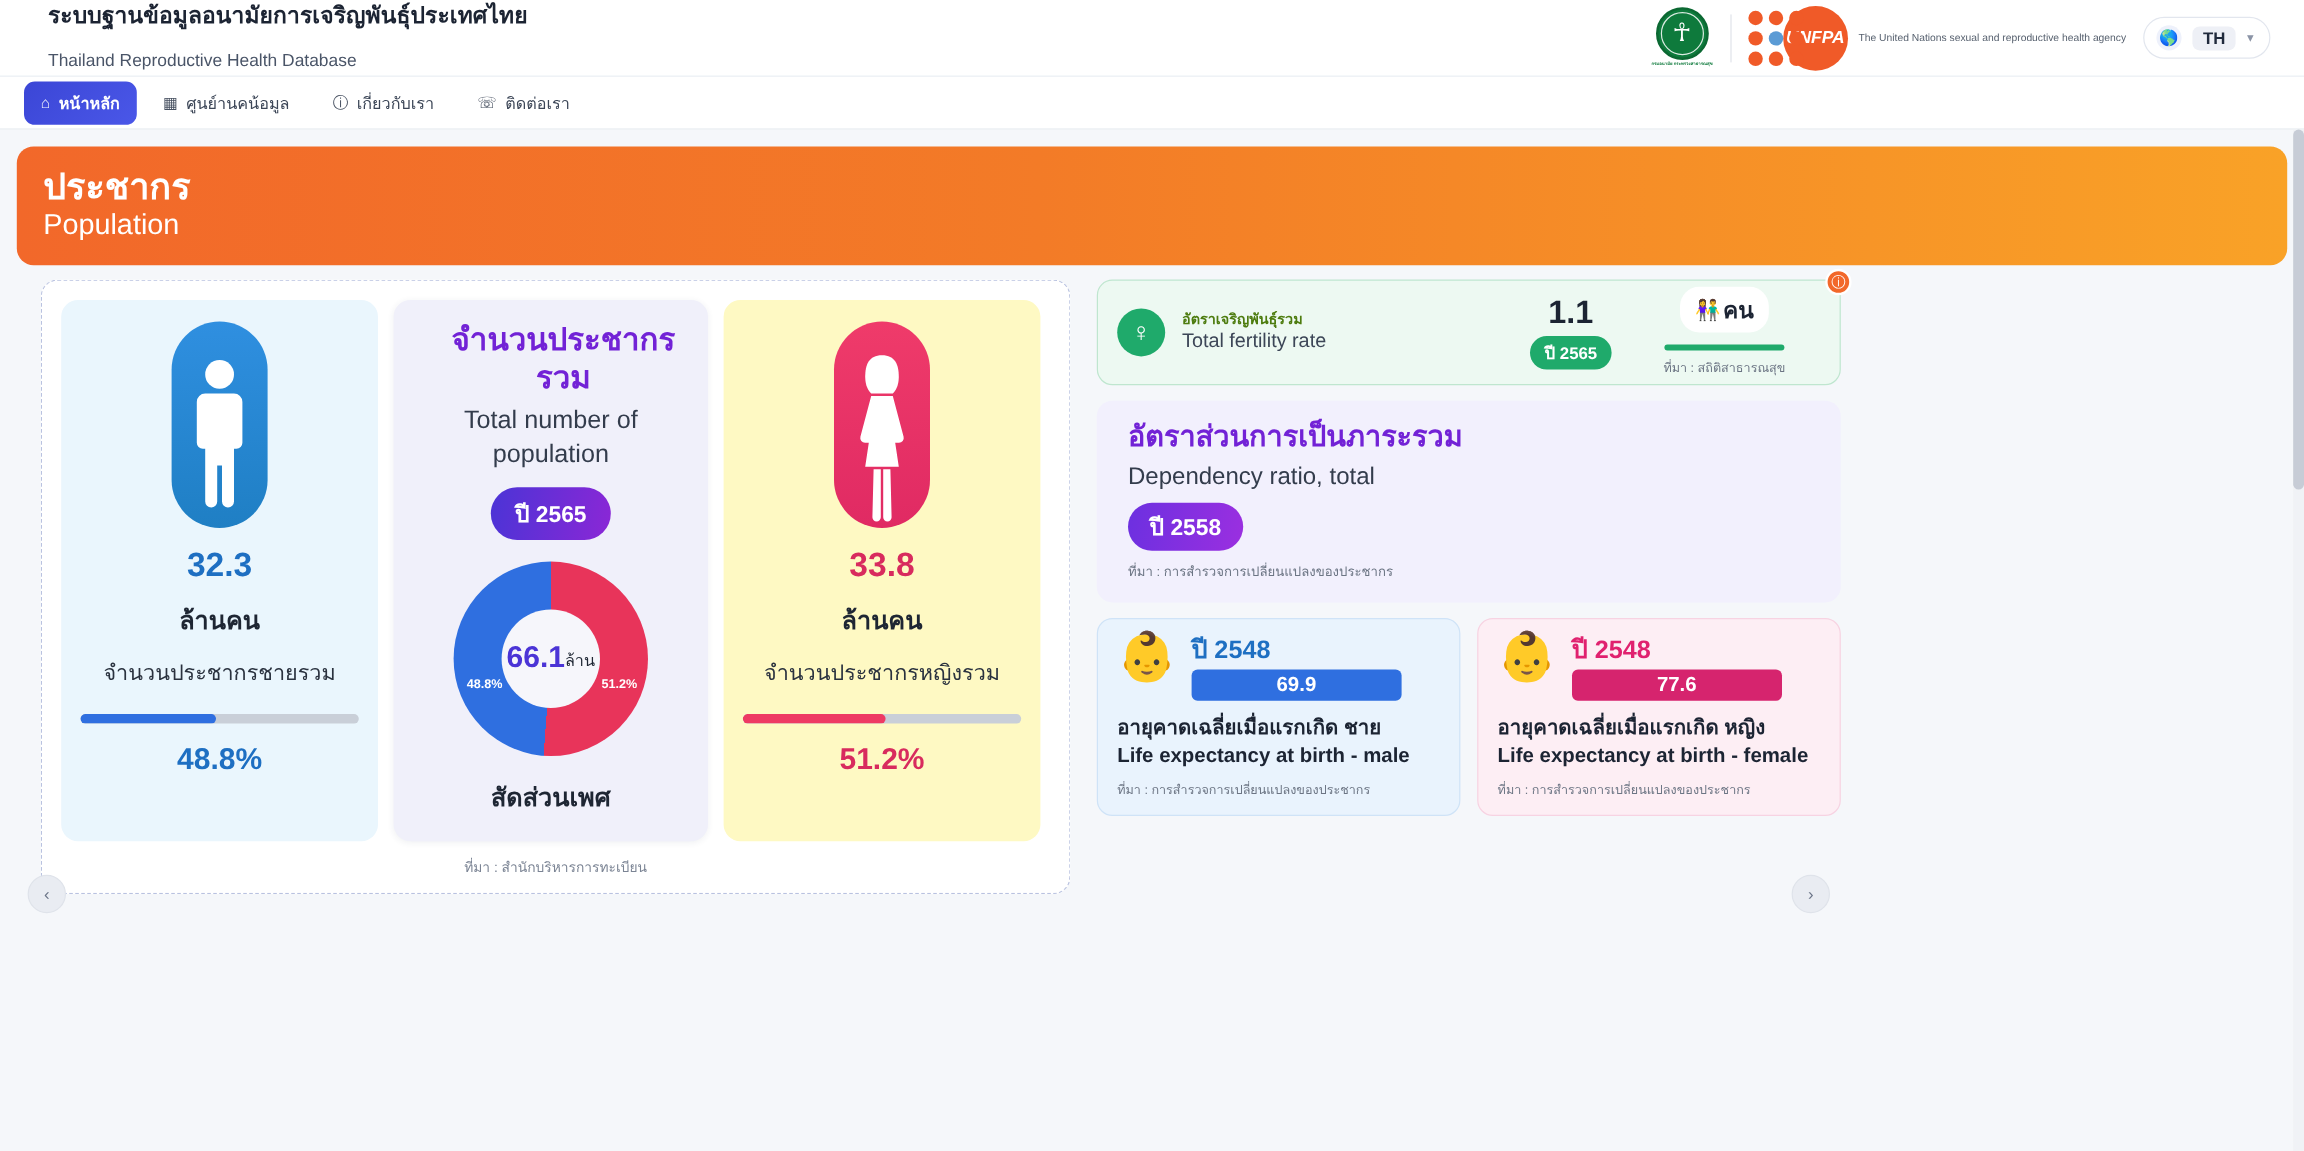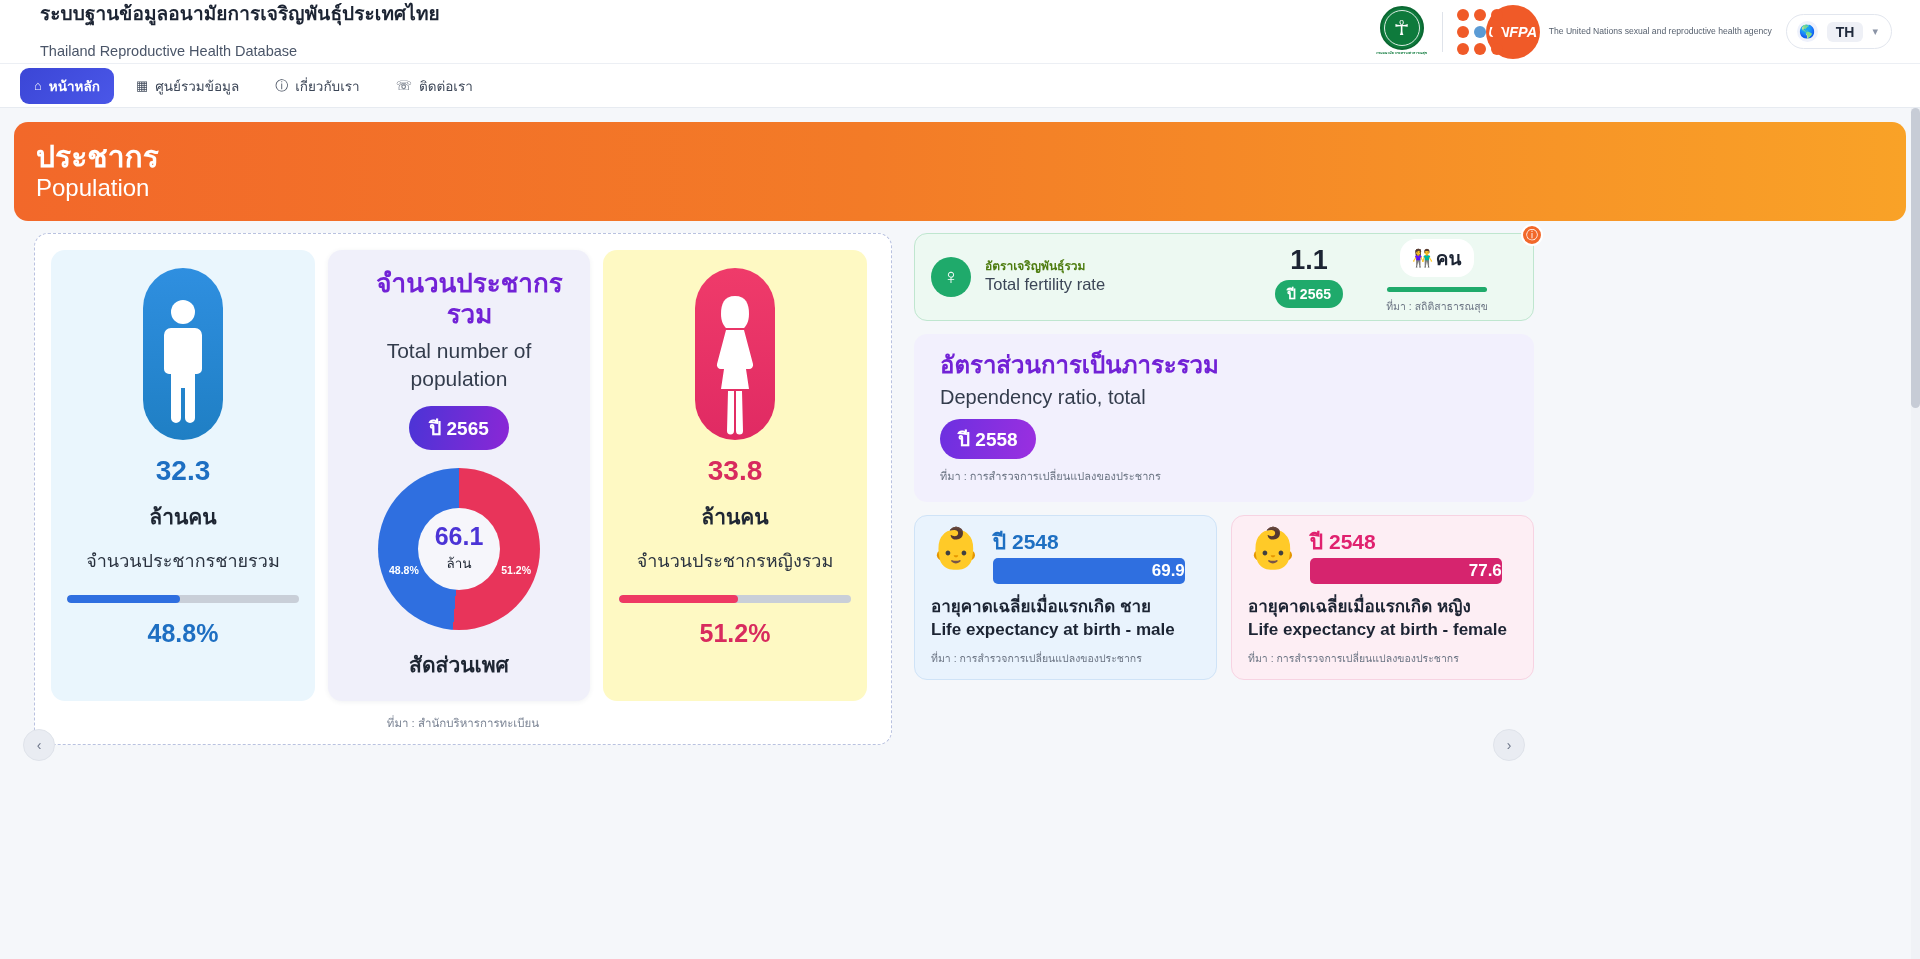--- a/index.html
+++ b/index.html
@@ -134,21 +134,21 @@
     display: inline-block; margin-top: 13px; padding: 7px 20px; border-radius: 22px;
     background: linear-gradient(100deg,#4b34d6,#8b27d6); color: #fff; font-size: 19px; font-weight: bold;
   }
   .donut-wrap { position: relative; width: 162px; height: 162px; margin: 18px auto 0; }
   .donut {
     width: 162px; height: 162px; border-radius: 50%;
     background: conic-gradient(#e8345a 0deg 184.3deg, #2f6fe0 184.3deg 360deg);
   }
   .donut-hole {
     position: absolute; inset: 40px; border-radius: 50%; background: #f6f6fb;
-    display: flex; flex-direction: column; align-items: center; justify-content: center;
+    display: flex; align-items: center; justify-content: center;
   }
   .hole-num { font-size: 25px; font-weight: bold; color: #4b34d6; line-height: 1; }
   .hole-unit { font-size: 13.5px; color: #1e2633; margin-top: 3px; }
   .slice-lbl { position: absolute; font-size: 10.5px; font-weight: bold; color: #fff; }
   .lbl-left { left: 11px; top: 96px; }
   .lbl-right { right: 9px; top: 96px; }
   .ctr-foot { font-size: 21px; font-weight: bold; color: #1e2633; margin-top: 18px; }
   .src-left { text-align: center; font-size: 11.5px; color: #7b8494; margin-top: 13px; }
 
   
@@ -201,21 +201,21 @@
   .le-male { background: #e9f3fd; border: 1px solid #cfe3f7; }
   .le-female { background: #fdeef4; border: 1px solid #f7d3e2; }
   .le-head { display: flex; align-items: flex-start; gap: 12px; }
   .baby { font-size: 40px; line-height: .9; }
   .le-male .baby { color: #2f8fe0; }
   .le-female .baby { color: #ee2a7b; }
   .le-year { font-size: 21px; font-weight: bold; line-height: 1.1; }
   .le-male .le-year { color: #1e6fc2; }
   .le-female .le-year { color: #e0216f; }
   .le-bar { margin-top: 5px; border-radius: 5px; color: #fff; font-size: 17px; font-weight: bold;
-            text-align: right; padding: 3px 0; width: 192px; }
+            text-align: center; padding: 3px 0; width: 175px; }
   .le-male .le-bar { background: #2f6fe0; }
   .le-female .le-bar { background: #d6246e; }
   .le-title { font-size: 17px; font-weight: bold; color: #1c2433; margin-top: 12px; line-height: 1.35; }
   .le-src { font-size: 10.5px; color: #6c7584; margin-top: 8px; }
 
   
   .scrollbar { position: absolute; right: 0; top: 108px; width: 9px; height: 851px; background: #f0f2f6; }
   .scroll-thumb { width: 9px; height: 300px; background: #c7ccd6; border-radius: 5px; }
 </style>
 </head>
@@ -261,21 +261,21 @@
   </div>
 </div>
 
 <div class="navbar">
   <div class="nav-item active">
     <span class="nav-ico">⌂</span>
     <span>หน้าหลัก</span>
   </div>
   <div class="nav-item">
     <span class="nav-ico">▦</span>
-    <span>ศูนย์รวมข้อมูล</span>
+    <span>ศูนย์านคน้อมูล</span>
   </div>
   <div class="nav-item">
     <span class="nav-ico">ⓘ</span>
     <span>เกี่ยวกับเรา</span>
   </div>
   <div class="nav-item">
     <span class="nav-ico">☏</span>
     <span>ติดต่อเรา</span>
   </div>
 </div>

